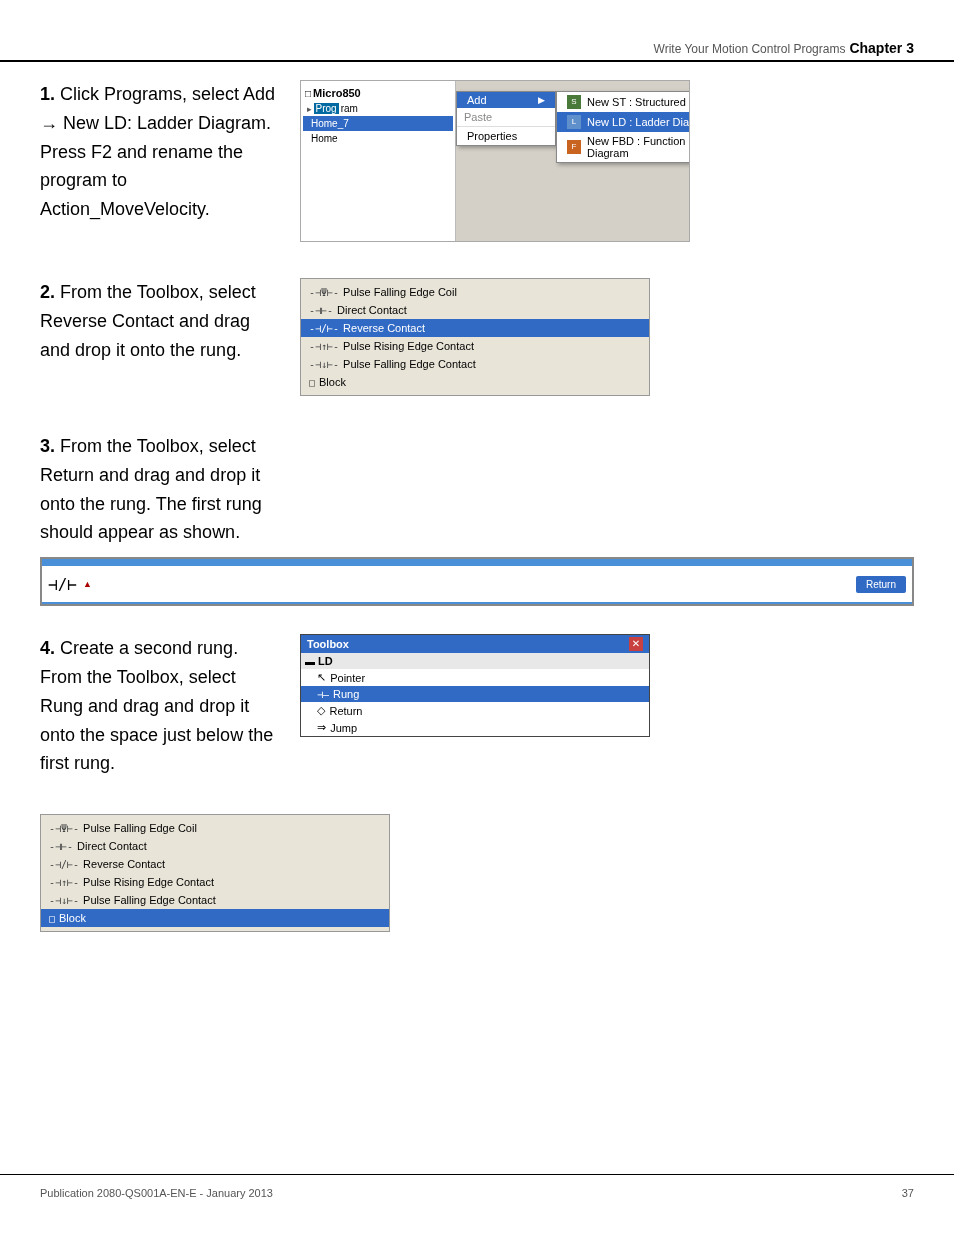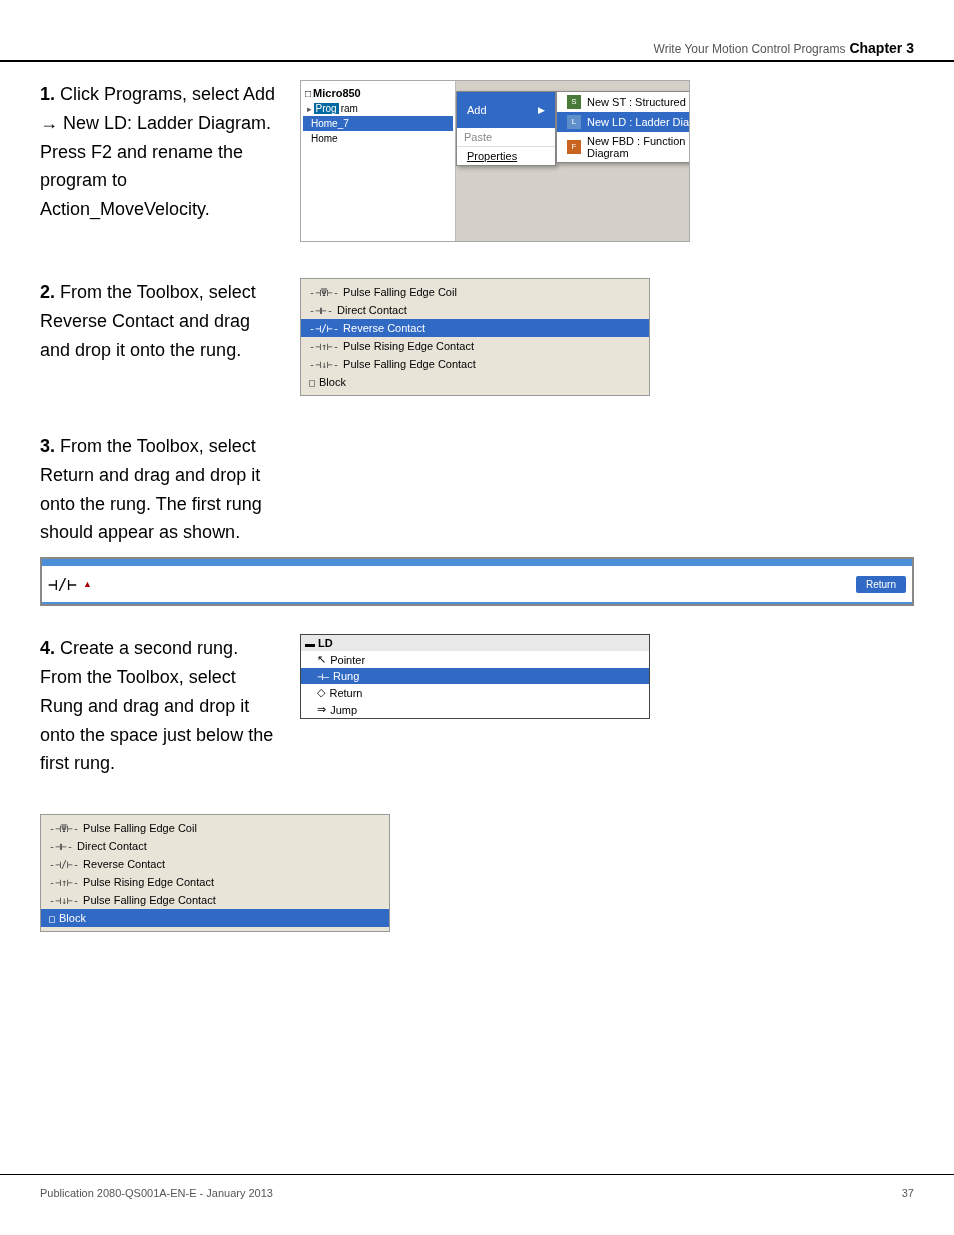--- a/index.html
+++ b/index.html
@@ -240,28 +240,28 @@
               <span>Home_7</span>
             </div>
             <div style="padding:2px 8px; font-size:10px; display:flex; align-items:center; gap:3px;">
               <span>Home</span>
             </div>
           </div>
 
           <div style="flex:1; position:relative; padding:8px 4px;">
 
             <div style="position:absolute; left:0; top:10px; background:#fff; border:1px solid #888; box-shadow:2px 2px 4px rgba(0,0,0,0.3); width:100px; font-size:11px; z-index:2;">
-              <div style="padding:12px 10px; background:#316ac5; color:#fff; display:flex; align-items:center; justify-content:space-between;">
+              <div style="padding:2px 10px; background:#316ac5; color:#fff; display:flex; align-items:center; justify-content:space-between;">
                 <span>Add</span>
                 <span style="font-size:9px;">▶</span>
               </div>
               <div style="padding:3px 7px; color:#888;">
                 <span>Paste</span>
               </div>
-              <div style="padding:3px 10px; border-top:1px solid #ddd;text-decoration:underline;">
+              <div style="padding:3px 10px; border-top:1px solid #ddd;">
                 <span>Properties</span>
               </div>
             </div>
 
             <div style="position:absolute; left:100px; top:10px; background:#fff; border:1px solid #888; box-shadow:2px 2px 4px rgba(0,0,0,0.3); width:205px; font-size:11px; z-index:3;">
               <div style="padding:3px 10px; display:flex; align-items:center; gap:6px;">
                 <span style="display:inline-block; width:14px; height:14px; background:#4a7a3a; color:#fff; font-size:8px; text-align:center; line-height:14px; flex-shrink:0;">S</span>
                 <span>New ST : Structured Text</span>
               </div>
               <div style="padding:3px 10px; display:flex; align-items:center; gap:6px; background:#316ac5; color:#fff;">
@@ -343,20 +343,24 @@
     </div>
   </div>
 
   <div class="step-section">
     <div class="step-text">
       <span class="step-number">4.</span>
       Create a second rung. From the Toolbox, select Rung and drag and drop it onto the space just below the first rung.
     </div>
     <div class="step-image">
       <div class="screenshot scr4">
+        <div class="scr4-titlebar">
+          <span>Toolbox</span>
+          <button class="scr4-close">✕</button>
+        </div>
         <div class="scr4-section">
           <span style="font-size:10px;">▬</span>
           <span>LD</span>
         </div>
         <div class="scr4-item">
           <span style="font-size:11px;">↖</span>
           <span>Pointer</span>
         </div>
         <div class="scr4-item selected">
           <span style="font-family:monospace; font-size:10px;">⊣—</span>

